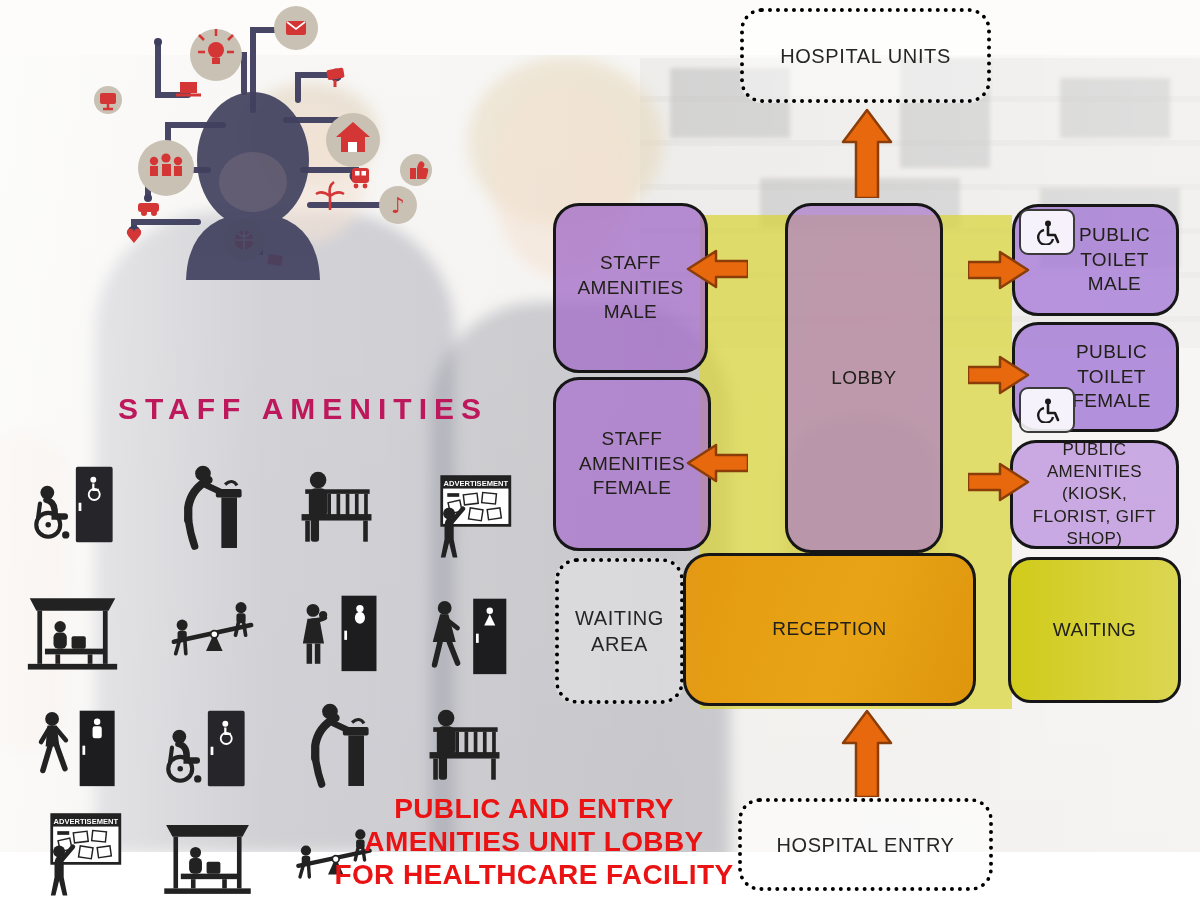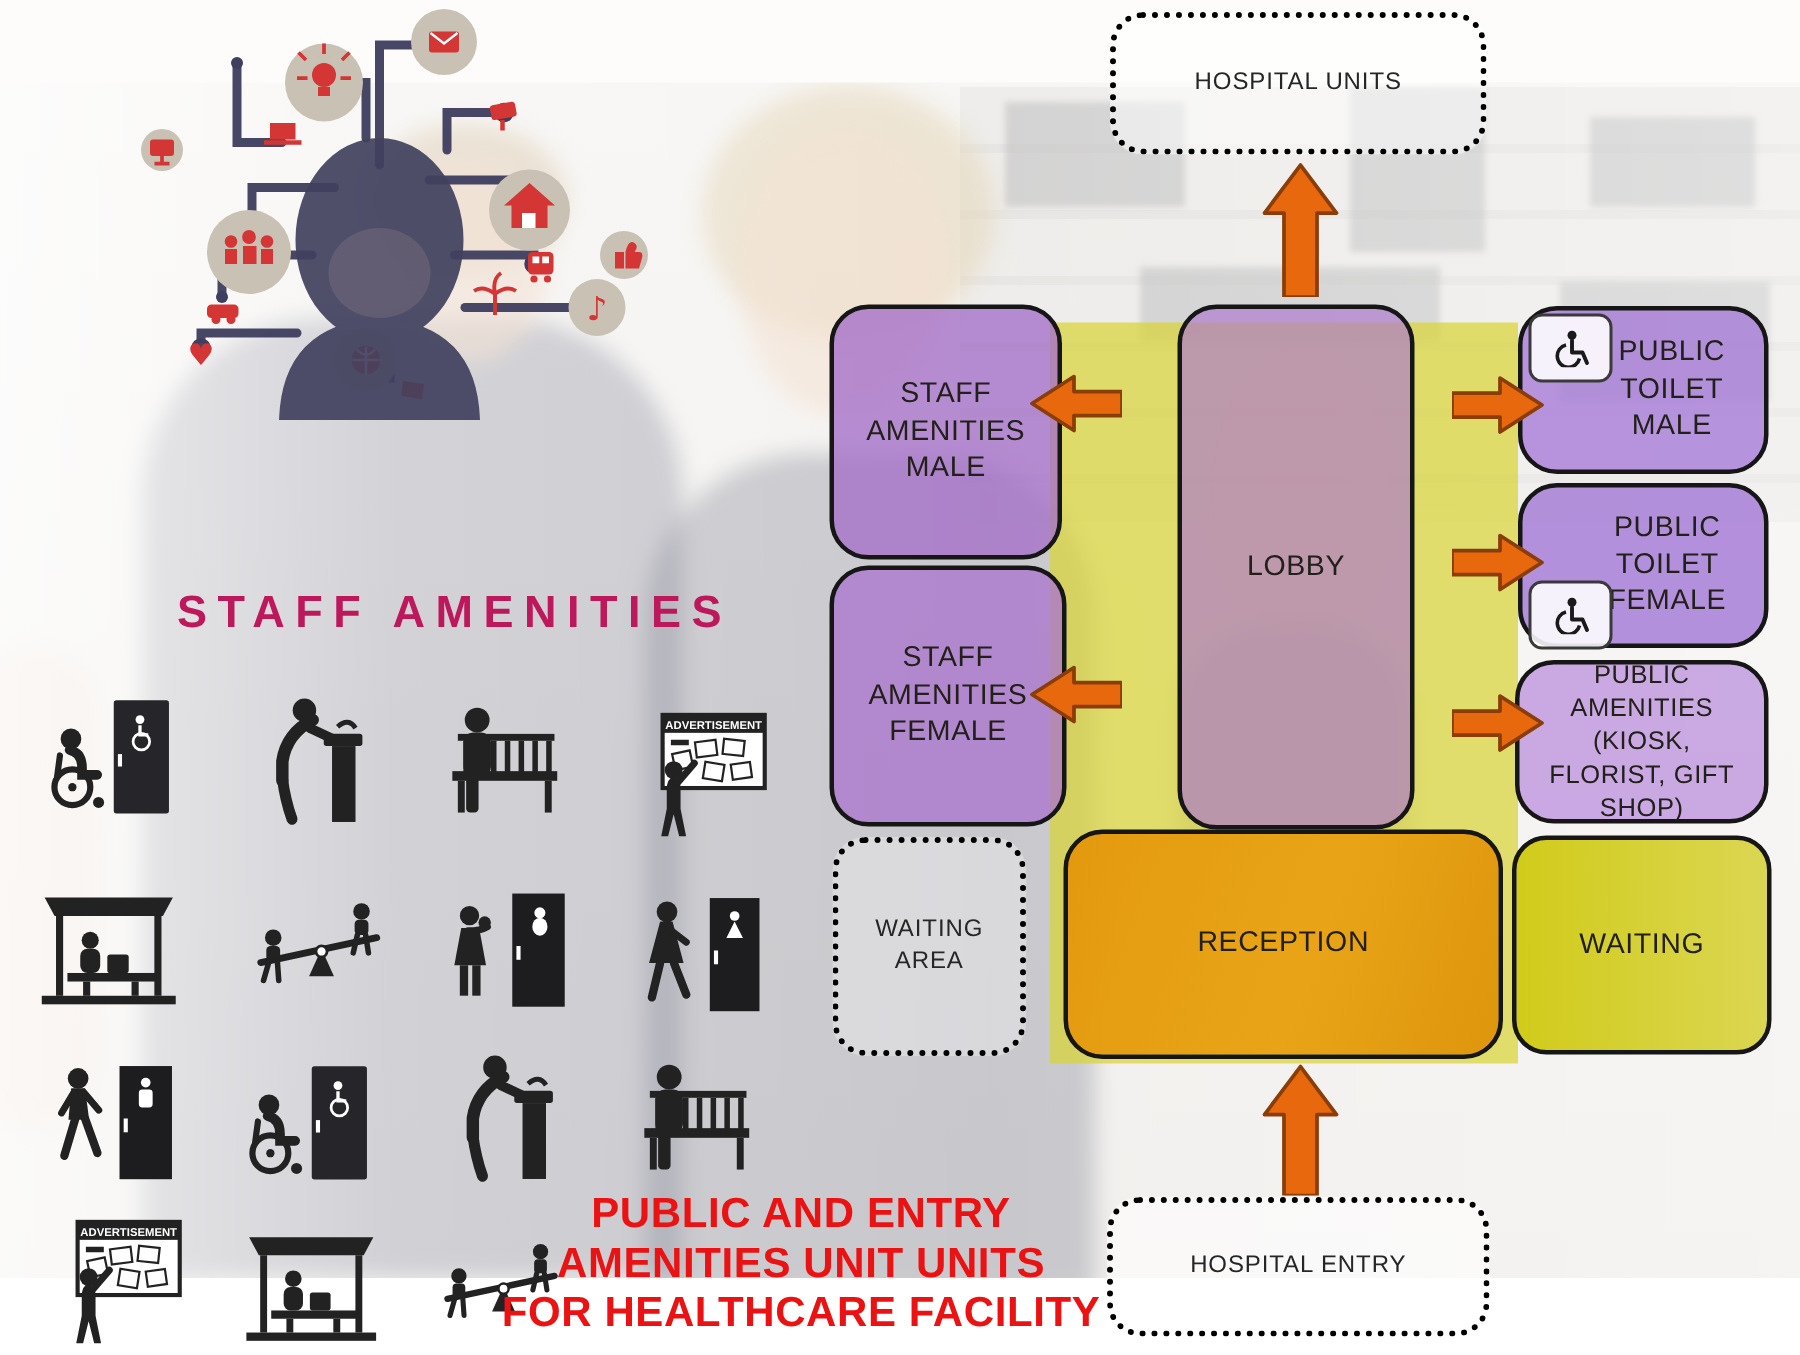--- a/index.html
+++ b/index.html
@@ -17,21 +17,21 @@
   .equip .eb{position:absolute;background:rgba(60,62,68,.55);filter:blur(2px);}
   .topwhite{position:absolute;left:0;top:0;width:1200px;height:55px;background:#fdfcfb;}
   .botwhite{position:absolute;left:0;top:852px;width:1200px;height:51px;background:#ffffff;}
   
   .zone{position:absolute;}
   .box{position:absolute;box-sizing:border-box;border:3px solid #161616;border-radius:26px;
        display:flex;align-items:center;justify-content:center;text-align:center;
        font-size:19px;line-height:1.3;letter-spacing:.4px;color:#21201a;padding:16px 10px;}
   .dotted{position:absolute;box-sizing:border-box;border:4px dotted #000;border-radius:22px;
        background:rgba(255,255,255,.5);display:flex;align-items:center;justify-content:center;
-       text-align:center;font-size:16px;letter-spacing:.6px;color:#262626;line-height:1.3;}
+       text-align:center;font-size:20px;letter-spacing:.6px;color:#262626;line-height:1.3;}
   .badge{position:absolute;width:52px;height:42px;background:rgba(255,255,255,.88);
        border:2px solid #3a3a3a;border-radius:9px;display:flex;align-items:center;justify-content:center;}
   .arrow{position:absolute;}
   
   .headline{position:absolute;left:118px;top:392px;width:320px;font-size:30px;font-weight:800;
        letter-spacing:7px;color:#be185d;white-space:nowrap;}
   .picto{position:absolute;}
   .title{position:absolute;left:330px;top:792px;width:408px;text-align:center;
        font-size:28px;font-weight:700;line-height:1.18;color:#ea1212;letter-spacing:.4px;}
 </style>
@@ -339,21 +339,21 @@
   </div>
 
   <div class="box" style="left:1010px;top:440px;width:169px;height:109px;background:rgba(192,152,223,.82);font-size:17px;padding:2px 12px;justify-content:center;">
     <span>PUBLIC AMENITIES (KIOSK, FLORIST, GIFT SHOP)</span>
   </div>
 
   <div class="dotted" style="left:555px;top:558px;width:129px;height:146px;background:rgba(255,255,255,.3);padding:0 8px;">
     <span>WAITING AREA</span>
   </div>
 
-  <div class="box" style="left:683px;top:553px;width:293px;height:153px;background:linear-gradient(110deg,rgba(228,150,10,.95),rgba(233,160,16,.93) 55%,rgba(222,146,8,.95));margin-left:26px;">
+  <div class="box" style="left:683px;top:553px;width:293px;height:153px;background:linear-gradient(110deg,rgba(228,150,10,.95),rgba(233,160,16,.93) 55%,rgba(222,146,8,.95));">
     <span>RECEPTION</span>
   </div>
 
   <div class="box" style="left:1008px;top:557px;width:173px;height:146px;background:linear-gradient(90deg,rgba(207,201,15,.95),rgba(216,211,64,.9));border-radius:23px;">
     <span>WAITING</span>
   </div>
 
   <div class="dotted" style="left:738px;top:798px;width:255px;height:93px;background:rgba(255,255,255,.6);">
     <span>HOSPITAL ENTRY</span>
   </div>
@@ -386,17 +386,17 @@
   </svg>
   <svg class="arrow" style="left:968px;top:355px;" width="64" height="40">
     <polygon points="0,12 32,12 32,2 60,20 32,38 32,28 0,28" fill="#e8680e" stroke="#8a3d08" stroke-width="2.5" stroke-linejoin="round"></polygon>
   </svg>
   <svg class="arrow" style="left:968px;top:462px;" width="64" height="40">
     <polygon points="0,12 32,12 32,2 60,20 32,38 32,28 0,28" fill="#e8680e" stroke="#8a3d08" stroke-width="2.5" stroke-linejoin="round"></polygon>
   </svg>
 
   <div class="title">
     <div>PUBLIC AND ENTRY</div>
-    <div>AMENITIES UNIT UNITS</div>
+    <div>AMENITIES UNIT LOBBY</div>
     <div>FOR HEALTHCARE FACILITY</div>
   </div>
 
 </div>
 
 </body></html>

